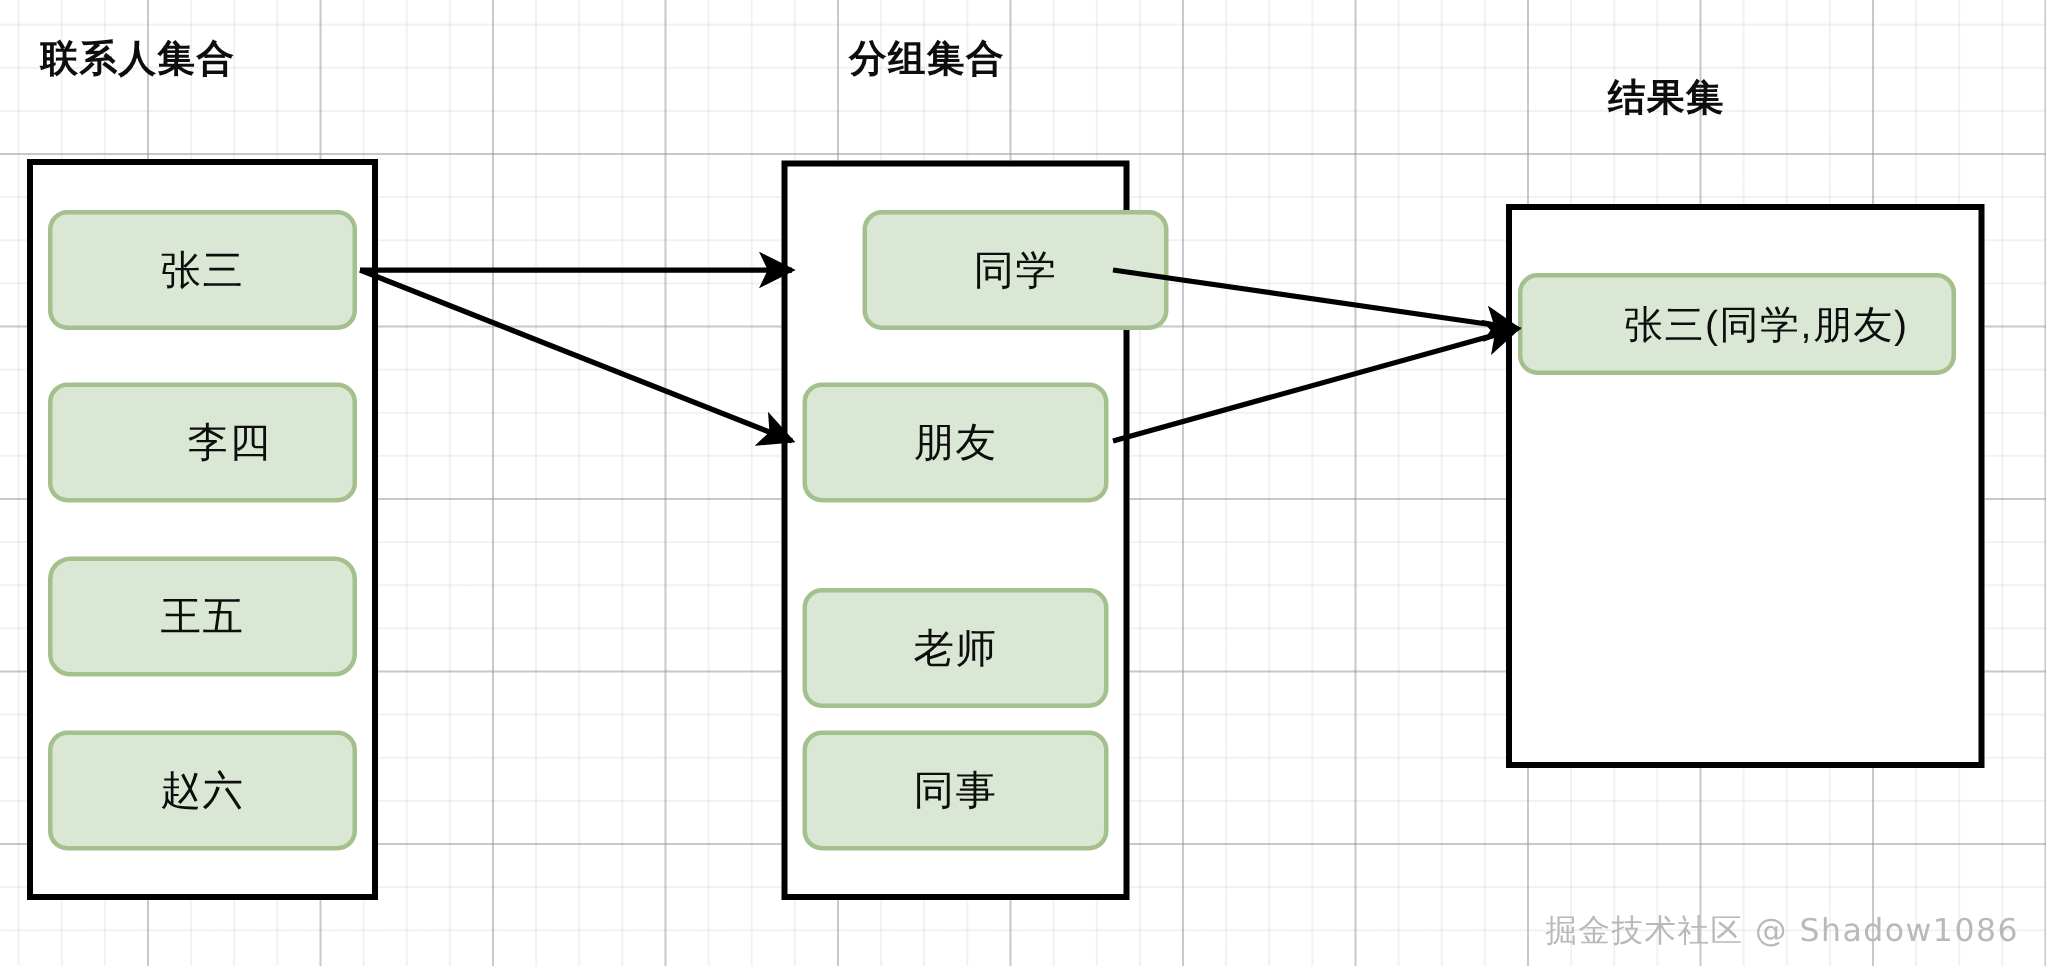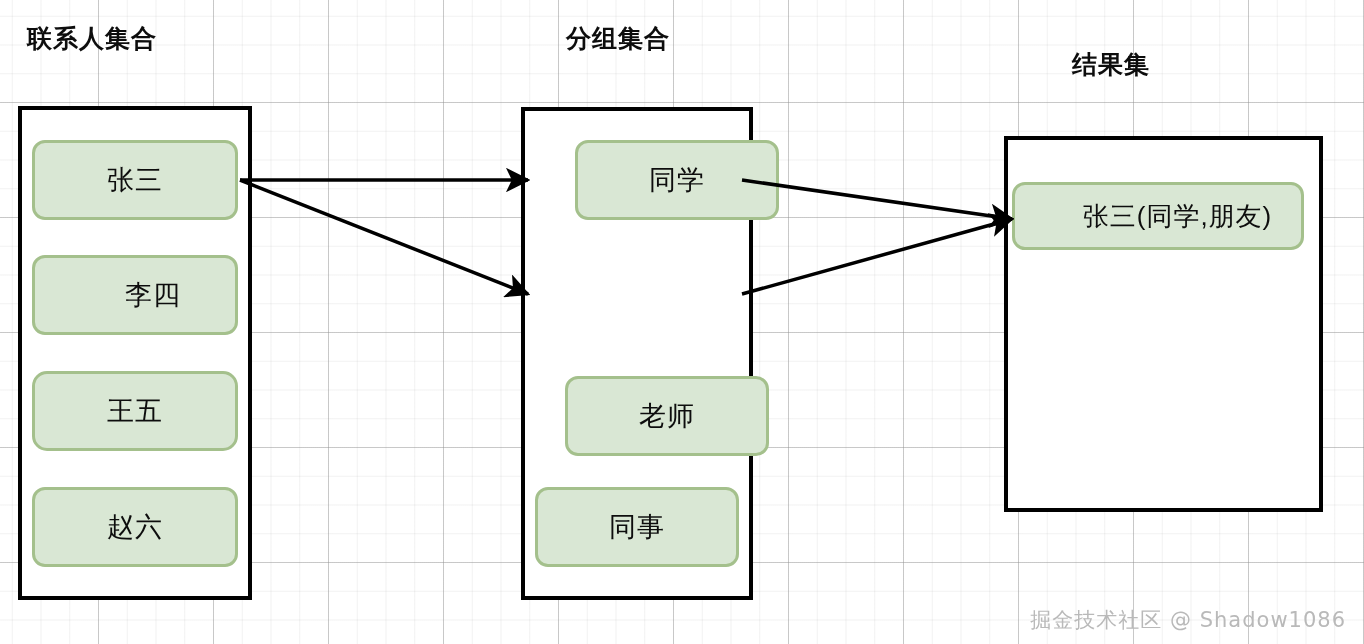--- a/index.html
+++ b/index.html
@@ -83,21 +83,22 @@
   <div class="container-box" style="left: 18px; top: 106px; width: 234px; height: 494px;"></div>
   <div class="container-box" style="left: 521px; top: 107px; width: 232px; height: 493px;"></div>
   <div class="container-box" style="left: 1004px; top: 136px; width: 319px; height: 376px;"></div>
 
   <div class="item-box" style="left: 32px; top: 140px; width: 206px; height: 80px;">张三</div>
   <div class="item-box" style="left: 32px; top: 255px; width: 206px; height: 80px; padding-left: 36px;">李四</div>
   <div class="item-box" style="left: 32px; top: 371px; width: 206px; height: 80px; border-radius: 15px;">王五</div>
   <div class="item-box" style="left: 32px; top: 487px; width: 206px; height: 80px;">赵六</div>
 
   <div class="item-box" style="left: 535px; top: 140px; width: 204px; height: 80px; margin-left: 40px;">同学</div>
-  <div class="item-box" style="left: 535px; top: 376px; width: 204px; height: 80px; margin-left: 30px;">老师</div>
+  <div class="item-box" style="left: 535px; top: 255px; width: 204px; height: 80px;">朋友</div>
+  <div class="item-box" style="left: 535px; top: 392px; width: 204px; height: 80px;">老师</div>
   <div class="item-box" style="left: 535px; top: 487px; width: 204px; height: 80px;">同事</div>
 
   <div class="item-box result" style="left: 1012px; top: 182px; width: 292px; height: 68px; padding-left: 39px;">张三(同学,朋友)</div>
 
   <svg id="arrow-layer">
       <defs>
         <marker id="ah" viewBox="0 0 10 10" refX="9" refY="5" markerWidth="7" markerHeight="7" orient="auto-start-reverse" markerUnits="strokeWidth">
           <path d="M 0 0 L 10 5 L 0 10 L 2.4 5 z" fill="#000000"></path>
         </marker>
       </defs>

